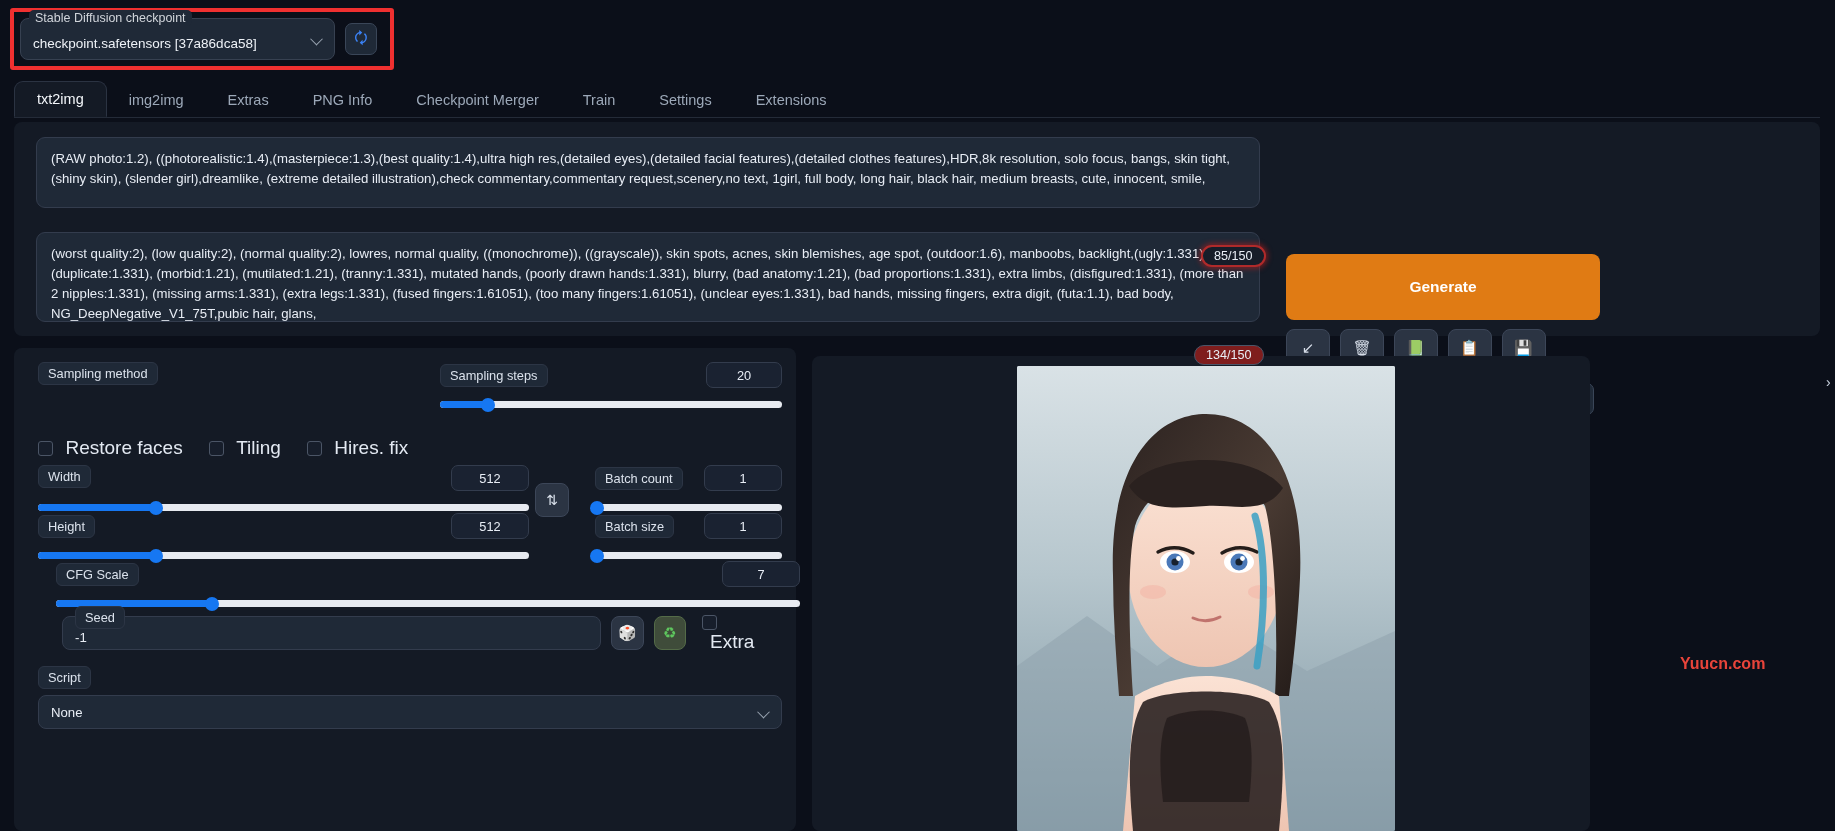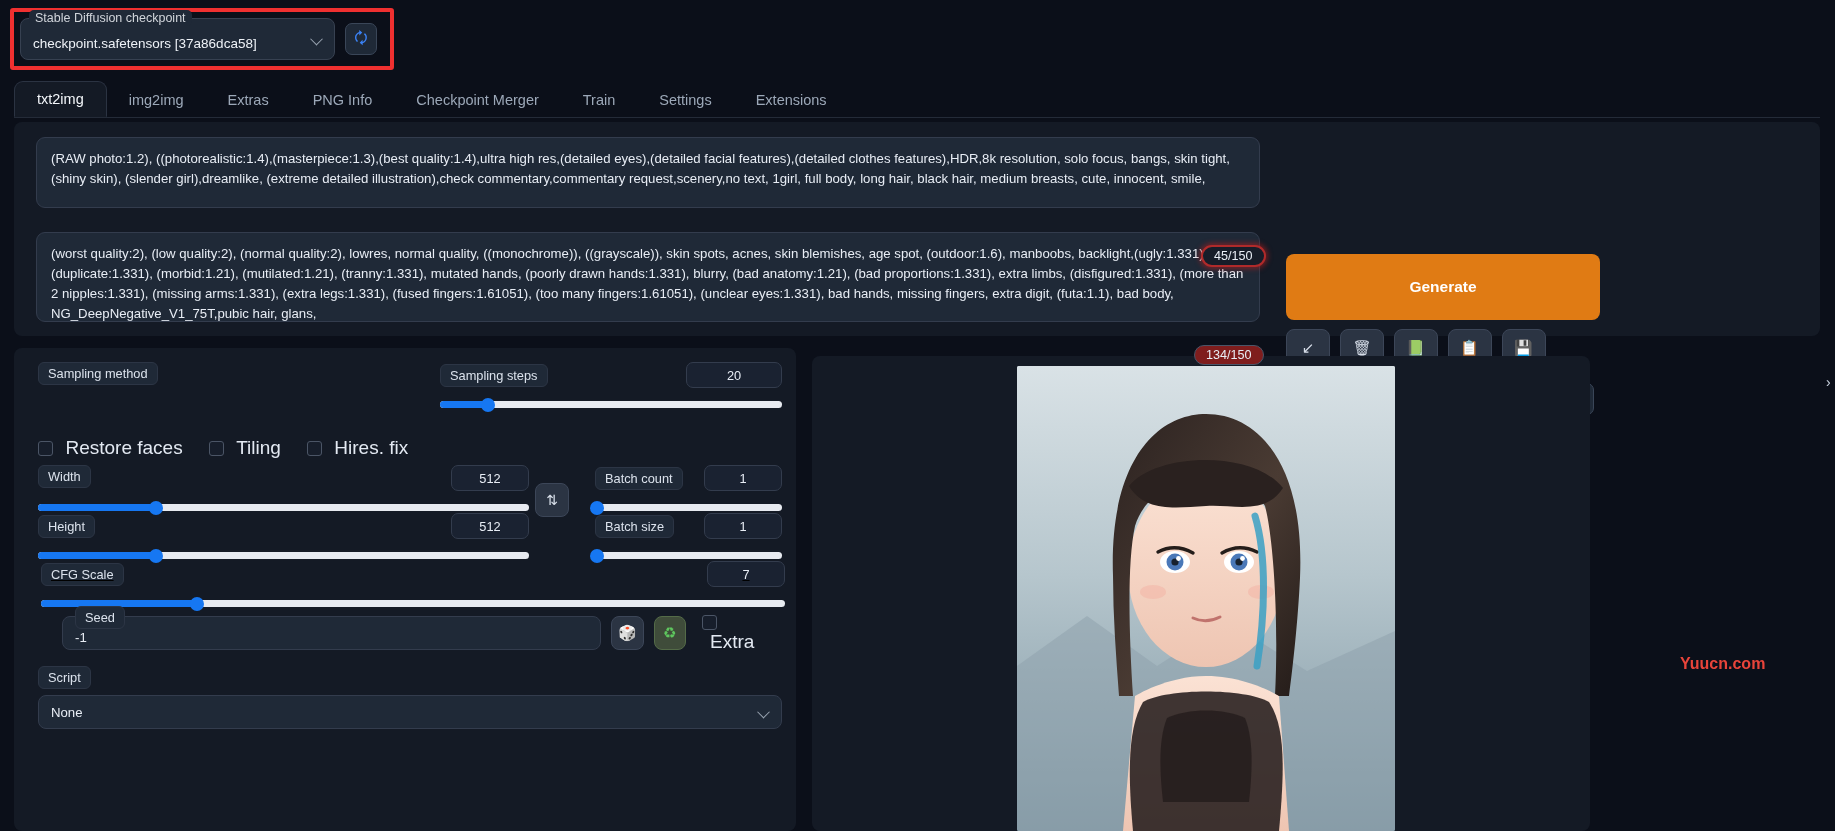--- a/index.html
+++ b/index.html
@@ -209,21 +209,21 @@
     <div class="tab">Checkpoint Merger</div>
     <div class="tab">Train</div>
     <div class="tab">Settings</div>
     <div class="tab">Extensions</div>
   </div>
 
   <div class="prompt-panel">
     <div class="prompt-box" id="pos-box">(RAW photo:1.2), ((photorealistic:1.4),(masterpiece:1.3),(best quality:1.4),ultra high res,(detailed eyes),(detailed facial features),(detailed clothes features),HDR,8k resolution, solo focus, bangs, skin tight, (shiny skin), (slender girl),dreamlike, (extreme detailed illustration),check commentary,commentary request,scenery,no text, 1girl, full body, long hair, black hair, medium breasts, cute, innocent, smile,</div>
     <div class="prompt-box" id="neg-box">(worst quality:2), (low quality:2), (normal quality:2), lowres, normal quality, ((monochrome)), ((grayscale)), skin spots, acnes, skin blemishes, age spot, (outdoor:1.6), manboobs, backlight,(ugly:1.331), (duplicate:1.331), (morbid:1.21), (mutilated:1.21), (tranny:1.331), mutated hands, (poorly drawn hands:1.331), blurry, (bad anatomy:1.21), (bad proportions:1.331), extra limbs, (disfigured:1.331), (more than 2 nipples:1.331), (missing arms:1.331), (extra legs:1.331), (fused fingers:1.61051), (too many fingers:1.61051), (unclear eyes:1.331), bad hands, missing fingers, extra digit, (futa:1.1), bad body, NG_DeepNegative_V1_75T,pubic hair, glans,</div>
 
-    <div class="token-badge" id="tok-pos">45/150</div>
+    <div class="token-badge" id="tok-pos">85/150</div>
     <div class="token-badge" id="tok-neg">134/150</div>
 
     <button class="generate-btn">Generate</button>
 
     <div class="icon-row">
       <div class="icon-btn">
         <span>↙</span>
       </div>
       <div class="icon-btn">
         <span>🗑</span>
@@ -252,21 +252,21 @@
 
   <div class="settings-panel">
 
     <div style="position:absolute;left:24px;top:14px;width:366px;">
       <span class="pill-label">Sampling method</span>
     </div>
 
     <div style="position:absolute;left:426px;top:14px;width:342px;">
       <div style="display:flex;justify-content:space-between;align-items:center;">
         <span class="pill-label">Sampling steps</span>
-        <div class="num-box" style="width:96px;">20</div>
+        <div class="num-box" style="width:76px;">20</div>
       </div>
       <div class="slider" style="margin-top:13px;">
         <div class="fill" style="width:14%"></div>
         <div class="knob" style="left:14%"></div>
       </div>
     </div>
 
     <div style="position:absolute;left:24px;top:89px;display:flex;align-items:center;gap:26px;">
       <span>
         <span class="cbox"></span>
@@ -323,21 +323,21 @@
       <div style="display:flex;justify-content:space-between;align-items:center;">
         <span class="pill-label">Batch size</span>
         <div class="num-box" style="width:78px;">1</div>
       </div>
       <div class="slider" style="margin-top:13px;">
         <div class="fill" style="width:1%"></div>
         <div class="knob" style="left:1%"></div>
       </div>
     </div>
 
-    <div style="position:absolute;left:27px;top:213px;width:744px;text-decoration:underline;">
+    <div style="position:absolute;left:42px;top:213px;width:744px;">
       <div style="display:flex;justify-content:space-between;align-items:center;">
         <span class="pill-label">CFG Scale</span>
         <div class="num-box" style="width:78px;">7</div>
       </div>
       <div class="slider" style="margin-top:13px;">
         <div class="fill" style="width:21%"></div>
         <div class="knob" style="left:21%"></div>
       </div>
     </div>
 

